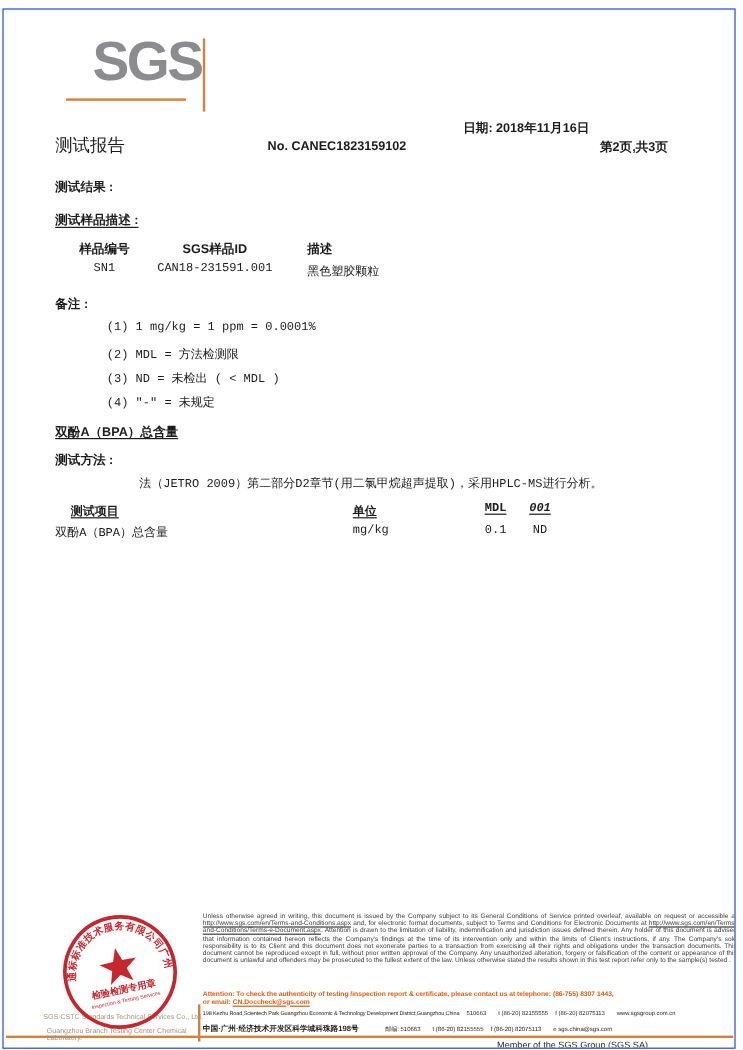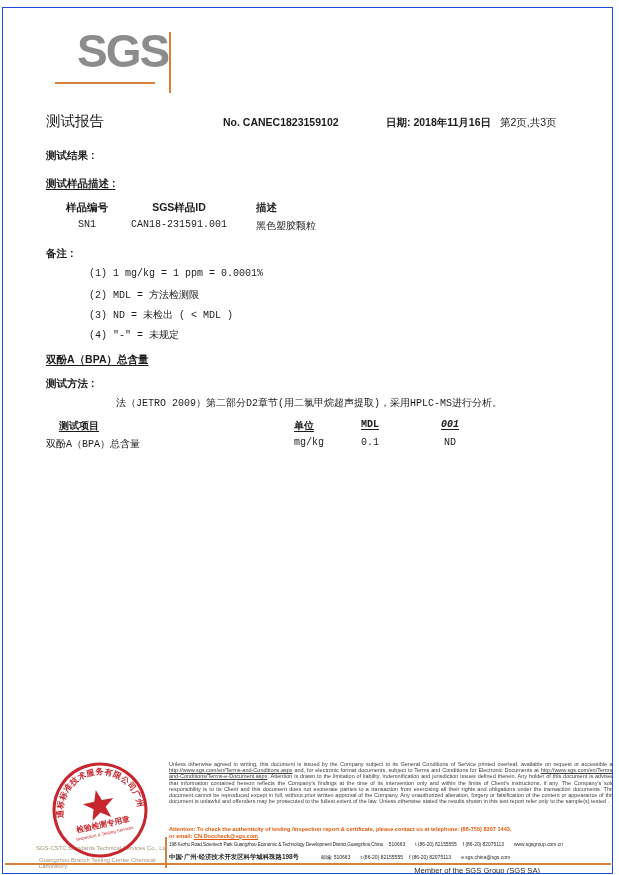--- a/index.html
+++ b/index.html
@@ -5,22 +5,22 @@
   html,body{margin:0;padding:0;background:#ffffff;width:619px;height:875px;
     font-family:"Liberation Sans","DejaVu Sans",sans-serif;-webkit-font-smoothing:antialiased;}
   .page{position:absolute;left:2px;top:7px;width:609px;height:865px;border:1px solid #1d4ed8;background:#fff;overflow:hidden;}
   .abs{position:absolute;}
   
   .logo{left:74px;top:20px;font-size:46px;font-weight:bold;color:#8c8c8f;letter-spacing:-2px;line-height:1;}
   .logo-hline{left:52px;top:74px;width:100px;height:2px;background:#d7803c;}
   .logo-vline{left:166px;top:24px;width:2px;height:61px;background:#d7803c;}
   .title{left:43px;top:104px;font-size:14.5px;font-weight:normal;color:#1c1c1c;}
   .report-no{left:220px;top:108px;font-size:10.5px;font-weight:600;color:#1c1c1c;}
-  .date{left:383px;top:108px;font-size:10.5px;font-weight:600;color:#1c1c1c;}
-  .pageinfo{left:497px;top:108px;font-size:10.5px;font-weight:400;color:#1c1c1c;}
+  .date{left:383px;top:92px;font-size:10.5px;font-weight:600;color:#1c1c1c;}
+  .pageinfo{left:497px;top:108px;font-size:10.5px;font-weight:700;color:#1c1c1c;}
   
   .lbl{font-size:10.5px;font-weight:bold;color:#1c1c1c;}
   .txt{font-size:10px;color:#1c1c1c;font-family:Liberation Mono, monospace;}
   .und{text-decoration:underline;text-underline-offset:2px;}
   .results-label{left:43px;top:141px;}
   .sample-heading{left:43px;top:169px;}
   .s-c1{left:53px;width:62px;text-align:center;}
   .s-c2{left:122px;width:108px;text-align:center;}
   .s-c3{left:253px;}
   .s-head{top:193px;}
@@ -30,21 +30,21 @@
   .note-1{top:260px;}.note-2{top:280px;}.note-3{top:300px;}.note-4{top:320px;}
   .bpa-heading{left:43px;top:345px;}
   .method-label{left:43px;top:369px;}
   .method-1{left:113px;top:368px;width:480px;}
   .method-2{left:113px;top:388px;width:480px;}
   .t-head{top:411px;font-weight:bold;}
   .t-val{top:429px;}
   .t-item-h{left:56px;}
   .t-item-v{left:43px;}
   .t-unit{left:291px;width:52px;text-align:left;}
-  .t-mdl{left:358px;width:42px;text-align:left;}
+  .t-mdl{left:377px;width:42px;text-align:right;}
   .t-001{left:426px;width:42px;text-align:center;}
   .italic{font-style:italic;}
   
   .stamp{left:38px;top:751px;width:118px;height:102px;z-index:3;}
   .company{left:28px;width:140px;font-size:5.9px;color:#a3937f;z-index:1;line-height:1.05;}
   .company-1{top:837px;left:33px;}
   .company-2{top:849px;left:36px;}
   .f-divider{left:162px;top:829px;width:2px;height:31px;background:#d7803c;}
   .disclaimer{left:166px;top:753px;width:445px;font-size:5.5px;line-height:6.2px;text-align:justify;color:#3d3d3d;}
   .disclaimer .lnk{text-decoration:underline;}

